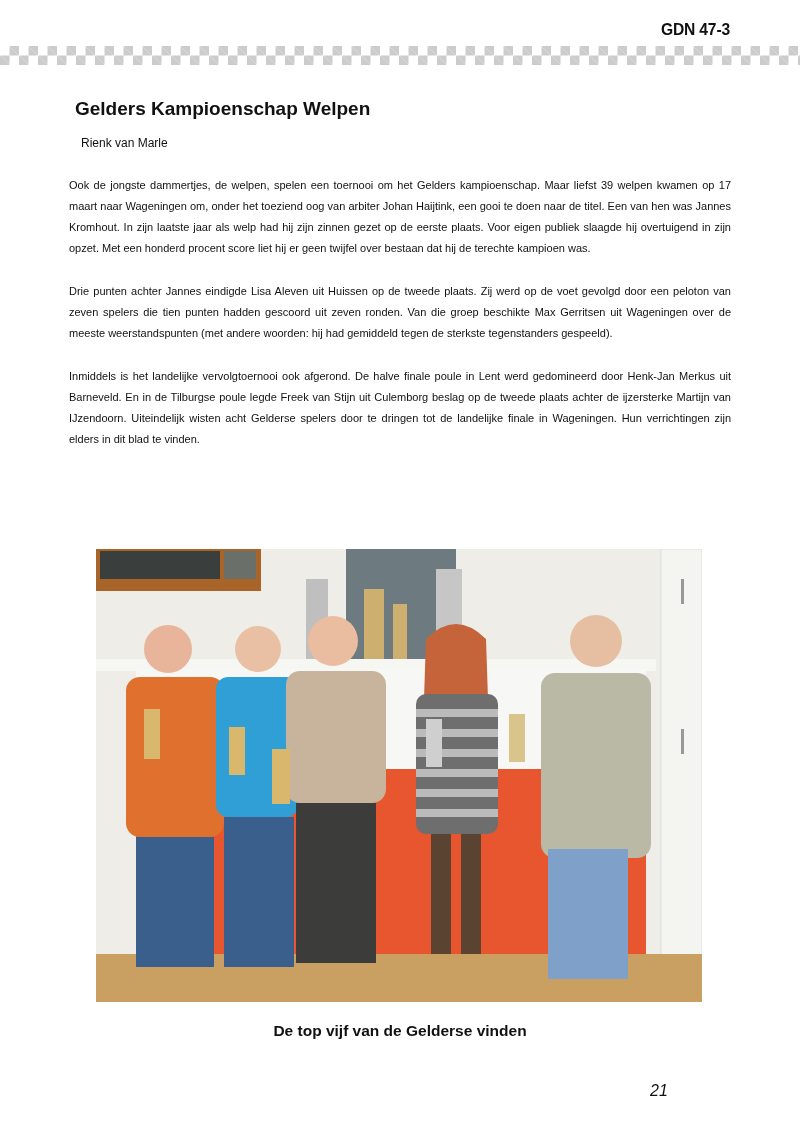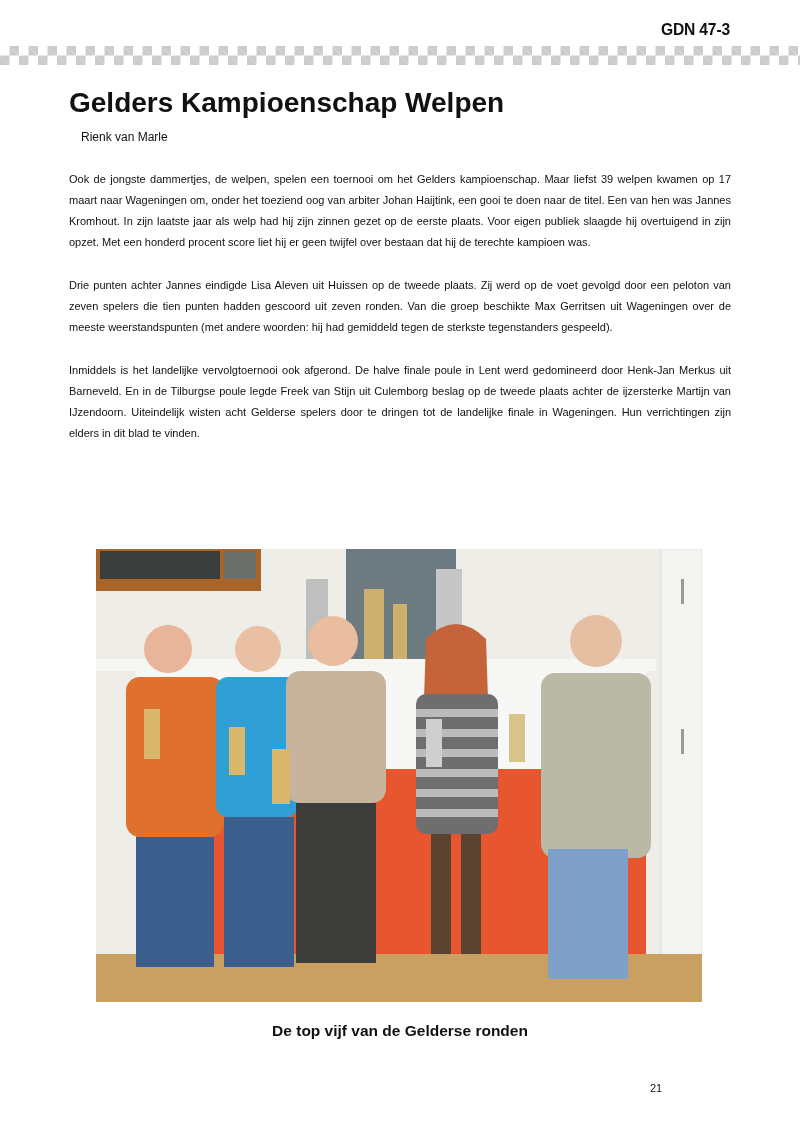--- a/index.html
+++ b/index.html
@@ -7,26 +7,26 @@
   .header-code { position:absolute; top:20px; right:70px; font-weight:bold; font-size:17px; letter-spacing:-0.2px; transform:scaleX(0.92); transform-origin:right; }
   .checker { position:absolute; top:46px; left:0; width:800px; height:19px;
     background-color:#fff;
     background-image:
       linear-gradient(45deg, #cccccc 25%, transparent 25%, transparent 75%, #cccccc 75%),
       linear-gradient(45deg, #cccccc 25%, transparent 25%, transparent 75%, #cccccc 75%);
     background-size:19px 19px;
     background-position:0 0, 9.5px 9.5px;
   }
   .content { position:absolute; left:69px; width:662px; top:91px; }
-  .title { font-weight:bold; font-size:28px; margin:0; line-height:24px; }
+  .title { font-weight:bold; font-size:19px; margin:6px; line-height:24px; }
   .author { font-size:12px; margin:12px; line-height:20px; }
   .para { font-size:11px; line-height:21px; text-align:justify; margin:22px 0 0 0; }
   .photo { position:absolute; left:96px; top:549px; width:606px; height:453px; overflow:hidden; background:#efeeea; }
   .caption { position:absolute; top:1022px; left:0; width:800px; text-align:center; font-weight:bold; font-size:15.5px; }
-  .page-num { position:absolute; top:1082px; left:650px; font-size:11px; }
+  .page-num { position:absolute; top:1082px; left:650px; font-size:16px;font-style:italic; }
 </style>
 </head>
 <body>
 
 <div class="header-code">GDN 47-3</div>
 <div class="checker"></div>
 
 <div class="content">
   <h1 class="title">Gelders Kampioenschap Welpen</h1>
   <p class="author">Rienk van Marle</p>
@@ -91,14 +91,14 @@
     <rect x="452" y="300" width="80" height="130" fill="#7fa0c8"></rect>
 
     <rect x="48" y="160" width="16" height="50" fill="#d9b86e"></rect>
     <rect x="133" y="178" width="16" height="48" fill="#d9b86e"></rect>
     <rect x="176" y="200" width="18" height="55" fill="#d9b86e"></rect>
     <rect x="330" y="170" width="16" height="48" fill="#cfcfcf"></rect>
     <rect x="413" y="165" width="16" height="48" fill="#d9c48c"></rect>
   </svg>
 </div>
 
-<div class="caption">De top vijf van de Gelderse ronden</div>
+<div class="caption">De top vijf van de Gelderse vinden</div>
 <div class="page-num">21</div>
 
 </body></html>

